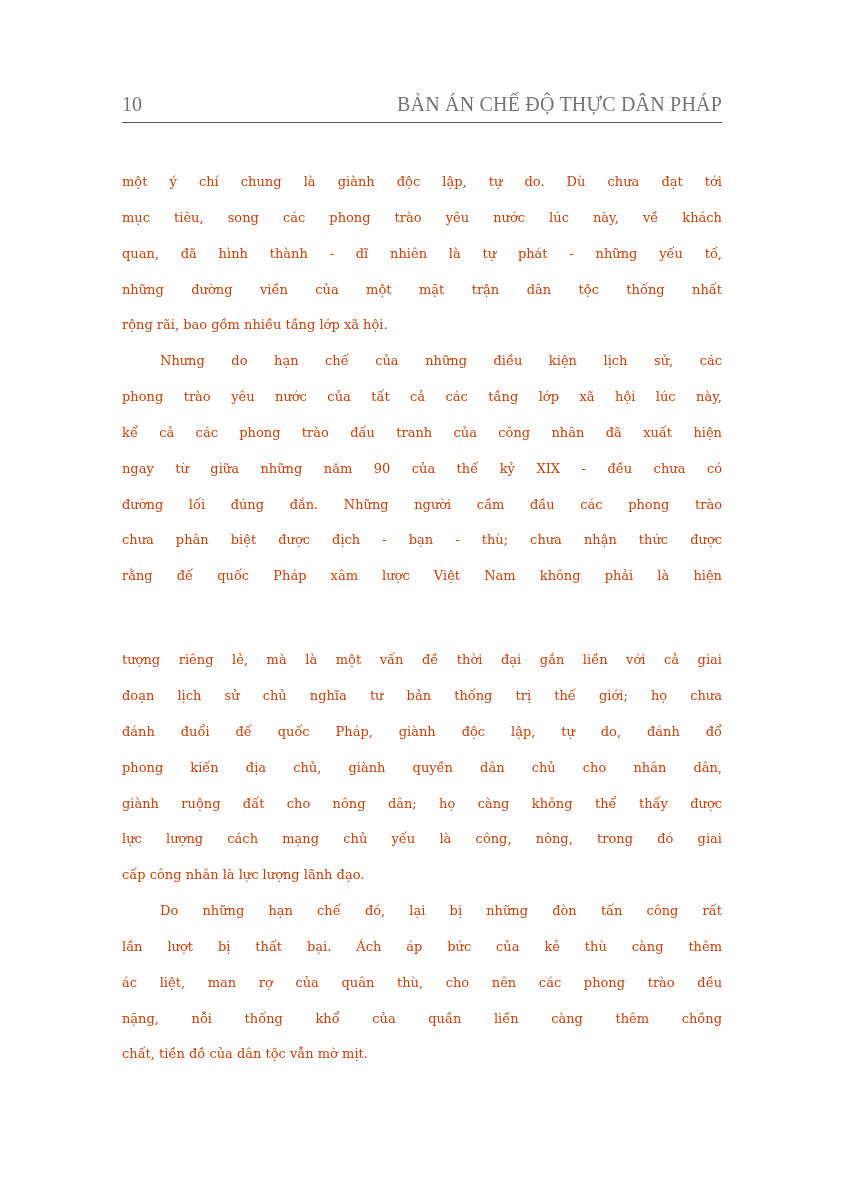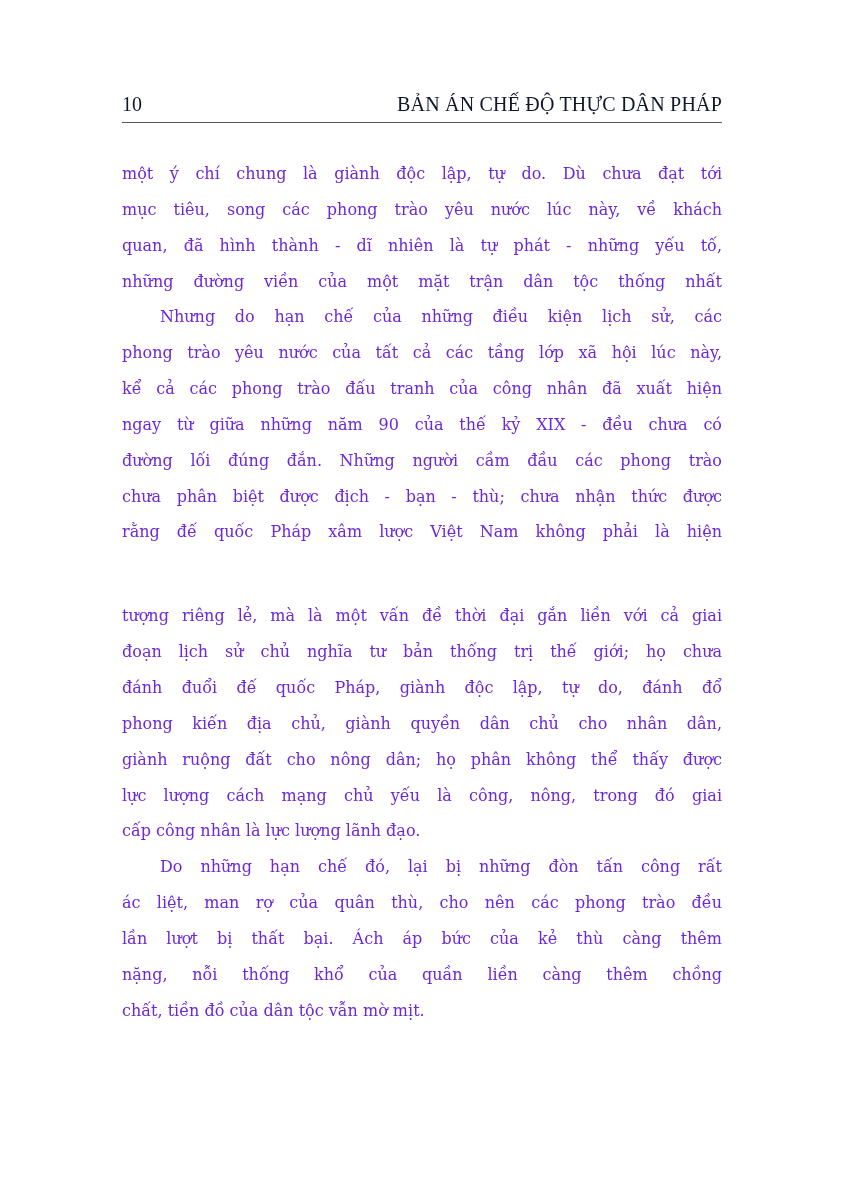--- a/index.html
+++ b/index.html
@@ -1,32 +1,32 @@
 <!DOCTYPE html>
 <html><head>
   <meta charset="utf-8">
   <style>
     html, body { margin: 0; padding: 0; background: #ffffff; }
     body { width: 841px; height: 1190px; position: relative; overflow: hidden; }
     .page { position: absolute; left: 122px; top: 0; width: 600px; }
     .running-head {
       position: absolute; top: 93px; left: 0; width: 600px; height: 26px;
       font-family: "Liberation Serif", "DejaVu Serif", serif;
-      font-size: 20px; color: #0f172a;
+      font-size: 20px; color: #737373;
     }
     .page-number { position: absolute; left: 0; top: 0; }
     .running-title { position: absolute; right: 0; top: 0; letter-spacing: 0.2px; text-align: center; }
     .head-rule {
       position: absolute; top: 122px; left: 0; width: 600px; height: 0;
       border-top: 1.6px solid #555555;
     }
     .body-text {
-      position: absolute; top: 156px; left: 0; width: 600px;
+      position: absolute; top: 164px; left: 0; width: 600px;
       font-family: "DejaVu Serif", "Liberation Serif", serif;
-      font-size: 16px; line-height: 35.85px; color: #6d28d9;
+      font-size: 13px; line-height: 35.85px; color: #c2410c;
       text-align: justify;
     }
     .body-text p { margin: 0; }
     .line { display: block; text-align: justify; text-align-last: justify; white-space: nowrap; }
     .line.last { text-align-last: left; }
     .line.indent { text-indent: 38px; }
   </style>
 </head>
 <body>
 
@@ -36,38 +36,39 @@
     <span class="running-title">BẢN ÁN CHẾ ĐỘ THỰC DÂN PHÁP</span>
   </div>
   <div class="head-rule"></div>
 
   <div class="body-text">
     <p>
       <span class="line" style="white-space: nowrap; display: block;">một ý chí chung là giành độc lập, tự do. Dù chưa đạt tới</span>
       <span class="line" style="white-space: nowrap; display: block;">mục tiêu, song các phong trào yêu nước lúc này, về khách</span>
       <span class="line" style="white-space: nowrap; display: block;">quan, đã hình thành - dĩ nhiên là tự phát - những yếu tố,</span>
       <span class="line" style="white-space: nowrap; display: block;">những đường viền của một mặt trận dân tộc thống nhất</span>
+      <span class="line last" style="white-space: nowrap; display: block;">rộng rãi, bao gồm nhiều tầng lớp xã hội.</span>
     </p>
     <p>
       <span class="line indent" style="white-space: nowrap; display: block;">Nhưng do hạn chế của những điều kiện lịch sử, các</span>
       <span class="line" style="white-space: nowrap; display: block;">phong trào yêu nước của tất cả các tầng lớp xã hội lúc này,</span>
       <span class="line" style="white-space: nowrap; display: block;">kể cả các phong trào đấu tranh của công nhân đã xuất hiện</span>
       <span class="line" style="white-space: nowrap; display: block;">ngay từ giữa những năm 90 của thế kỷ XIX - đều chưa có</span>
       <span class="line" style="white-space: nowrap; display: block;">đường lối đúng đắn. Những người cầm đầu các phong trào</span>
       <span class="line" style="white-space: nowrap; display: block;">chưa phân biệt được địch - bạn - thù; chưa nhận thức được</span>
       <span class="line" style="white-space: nowrap; display: block;">rằng đế quốc Pháp xâm lược Việt Nam không phải là hiện</span>
       <span class="line" style="white-space: nowrap; display: block; margin-top: 48px;">tượng riêng lẻ, mà là một vấn đề thời đại gắn liền với cả giai</span>
       <span class="line" style="white-space: nowrap; display: block;">đoạn lịch sử chủ nghĩa tư bản thống trị thế giới; họ chưa</span>
       <span class="line" style="white-space: nowrap; display: block;">đánh đuổi đế quốc Pháp, giành độc lập, tự do, đánh đổ</span>
       <span class="line" style="white-space: nowrap; display: block;">phong kiến địa chủ, giành quyền dân chủ cho nhân dân,</span>
-      <span class="line" style="white-space: nowrap; display: block;">giành ruộng đất cho nông dân; họ phân không thể thấy được</span>
+      <span class="line" style="white-space: nowrap; display: block;">giành ruộng đất cho nông dân; họ càng không thể thấy được</span>
       <span class="line" style="white-space: nowrap; display: block;">lực lượng cách mạng chủ yếu là công, nông, trong đó giai</span>
       <span class="line last" style="white-space: nowrap; display: block;">cấp công nhân là lực lượng lãnh đạo.</span>
     </p>
     <p>
       <span class="line indent" style="white-space: nowrap; display: block;">Do những hạn chế đó, lại bị những đòn tấn công rất</span>
+      <span class="line" style="white-space: nowrap; display: block;">lần lượt bị thất bại. Ách áp bức của kẻ thù càng thêm</span>
       <span class="line" style="white-space: nowrap; display: block;">ác liệt, man rợ của quân thù, cho nên các phong trào đều</span>
-      <span class="line" style="white-space: nowrap; display: block;">lần lượt bị thất bại. Ách áp bức của kẻ thù càng thêm</span>
       <span class="line" style="white-space: nowrap; display: block;">nặng, nỗi thống khổ của quần liền càng thêm chồng</span>
       <span class="line last" style="white-space: nowrap; display: block;">chất, tiền đồ của dân tộc vẫn mờ mịt.</span>
     </p>
   </div>
 </div>
 
 </body></html>

